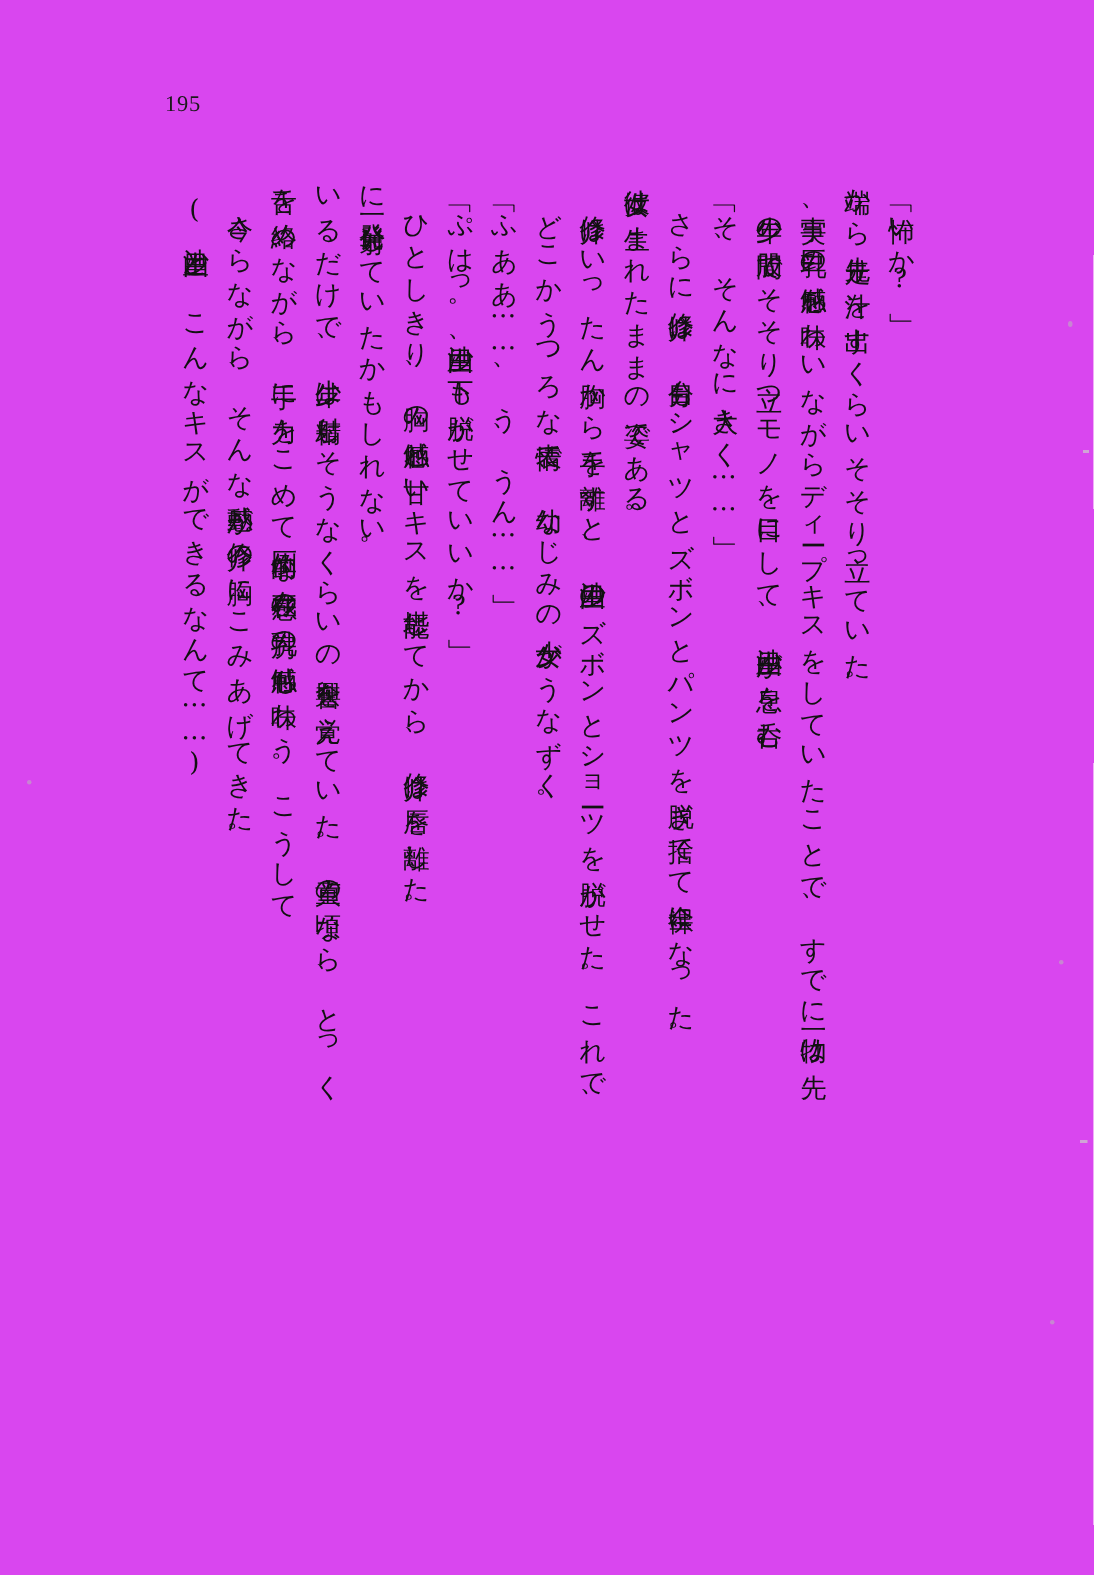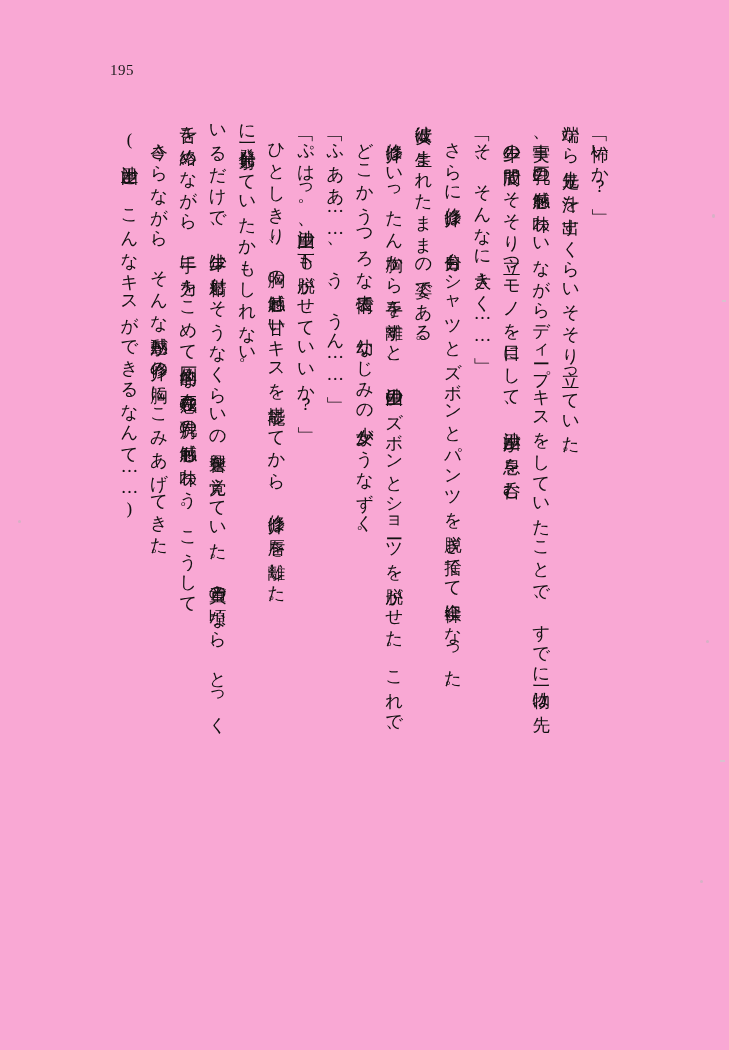--- a/index.html
+++ b/index.html
@@ -7,21 +7,21 @@
     padding: 0;
     background: #ffffff;
   }
   body {
     font-family: "DejaVu Serif", serif;
   }
   .page {
     position: relative;
     width: 729px;
     height: 1050px;
-    background: #f9a8d4;
+    background: #d946ef;
     overflow: hidden;
   }
   
   .page-number {
     position: absolute;
     top: 62px;
     left: 110px;
     font-size: 15px;
     color: #1a1a1a;
     letter-spacing: 0.5px;

